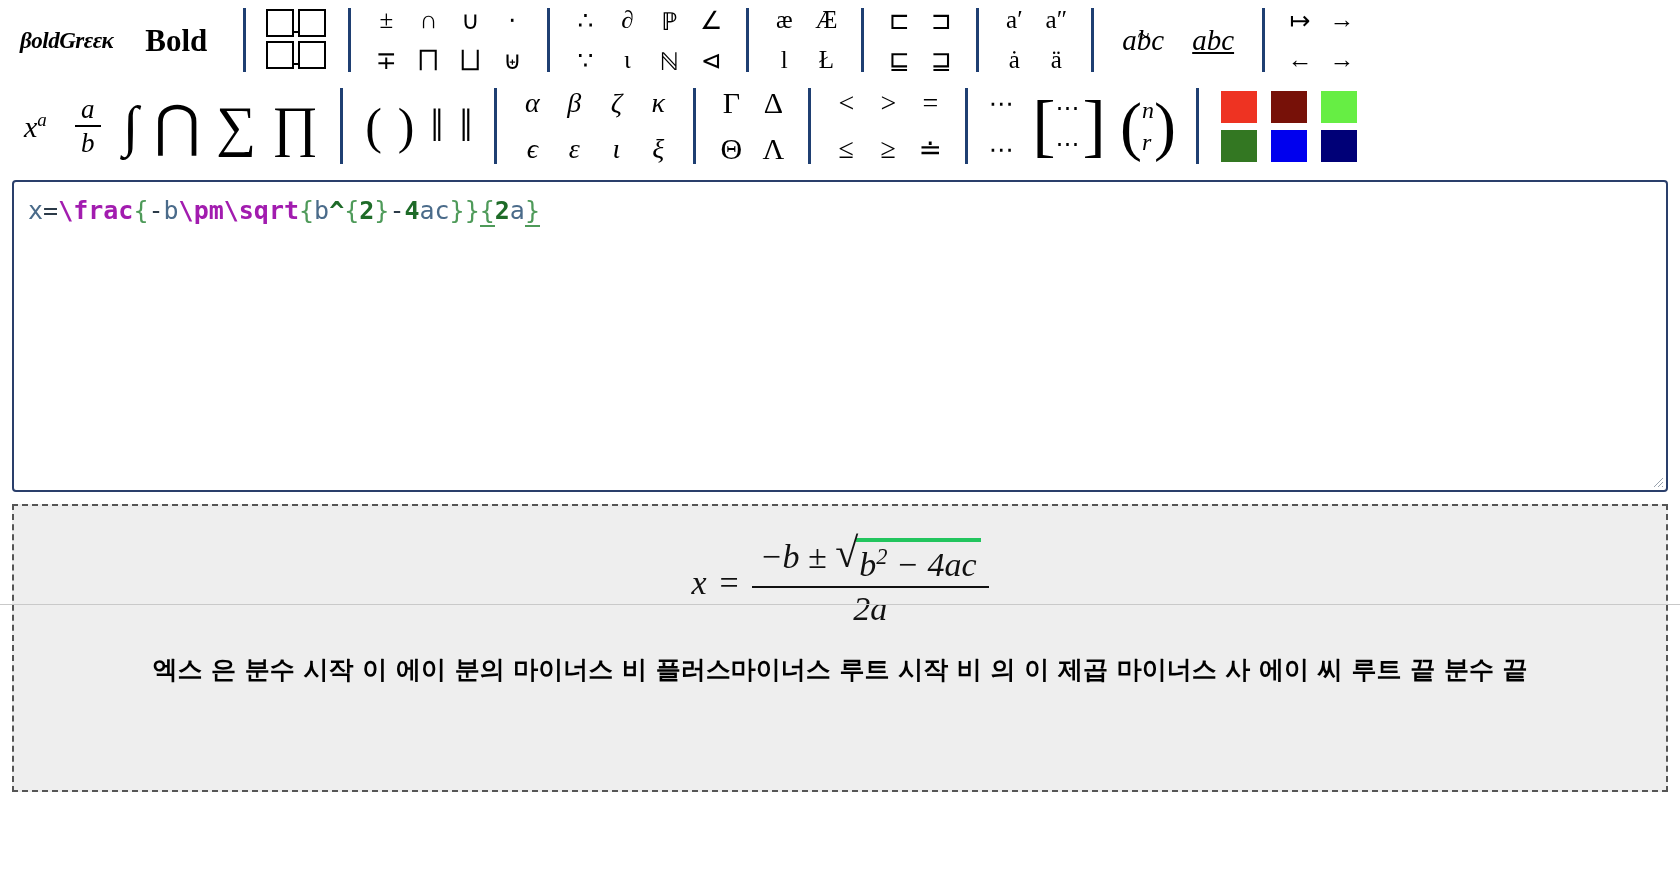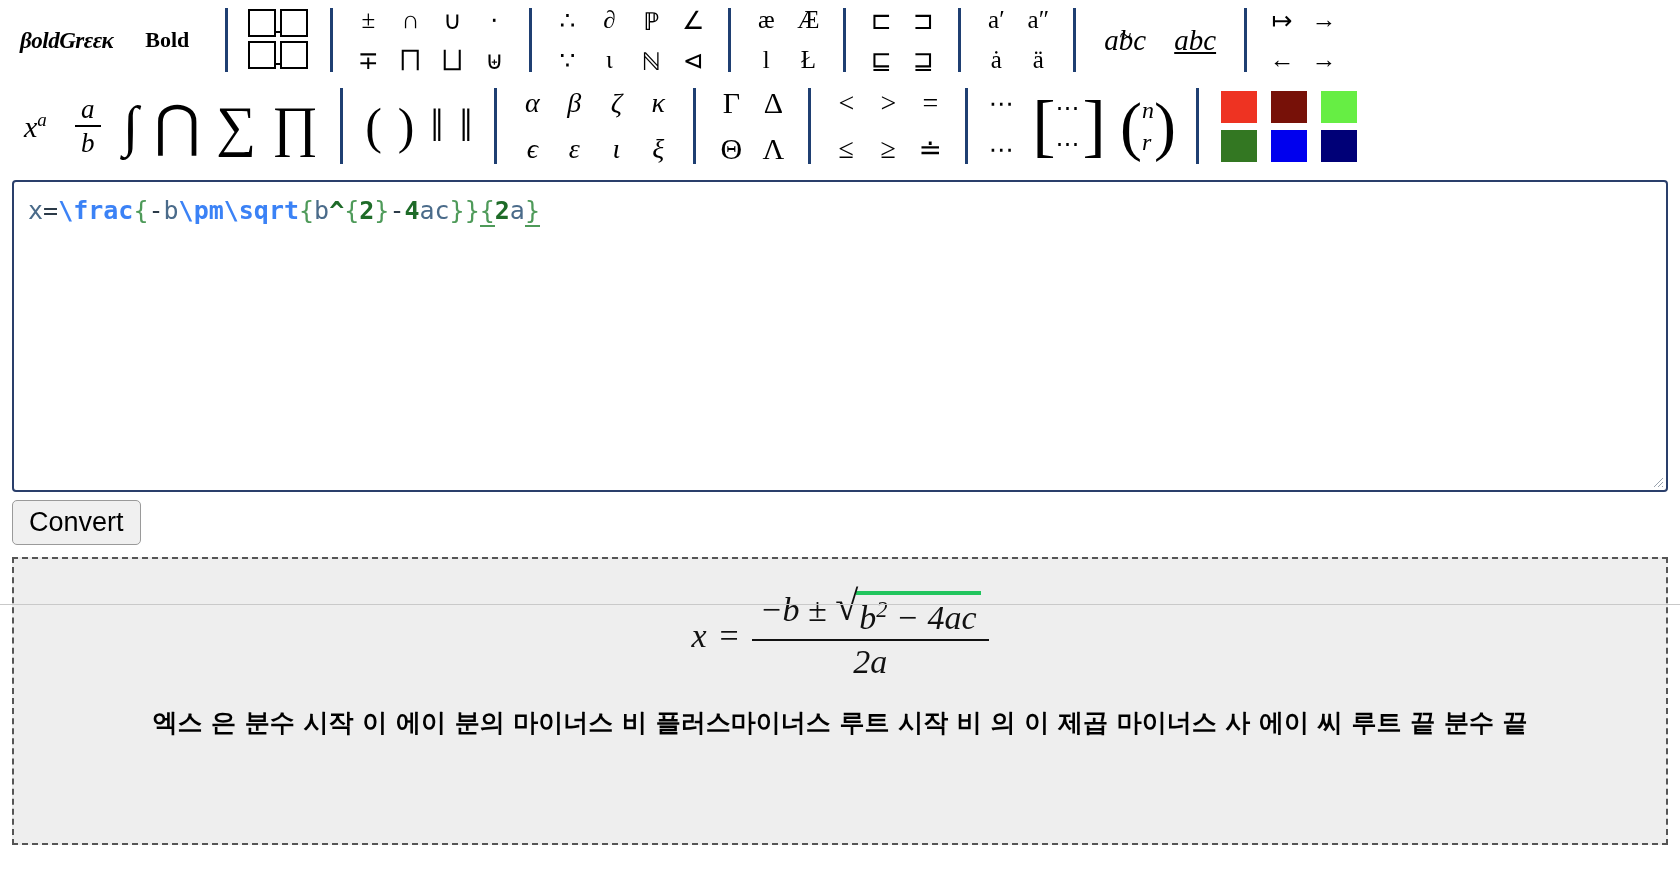--- a/index.html
+++ b/index.html
@@ -63,21 +63,21 @@
     font-family: "Liberation Serif", serif;
     font-style: italic;
     font-weight: bold;
     font-size: 23px;
     padding: 0 10px;
     letter-spacing: -0.5px;
   }
   #bold-btn {
     font-family: "Liberation Serif", serif;
     font-weight: bold;
-    font-size: 22px;
+    font-size: 31px;
     padding: 0 22px;
   }
 
   .matrix-btn {
     display: grid;
     grid-template-columns: 30px 30px;
     grid-template-rows: 30px 30px;
     gap: 2px;
     padding: 0 6px;
     cursor: pointer;
@@ -142,21 +142,21 @@
   }
   .editor-text {
     font-family: "DejaVu Sans Mono", monospace;
     font-size: 25px;
     padding: 12px 14px;
     white-space: pre;
     line-height: 1.35;
   }
   .tok-var   { color: #4a6b8a; }
   .tok-op    { color: #2b3a48; }
-  .tok-cmd   { color: #3b82f6; font-weight: bold; }
+  .tok-cmd   { color: #a21caf; font-weight: bold; }
   .tok-brace { color: #4e9a59; }
   .tok-brace-match { color: #4e9a59; border-bottom: 2px solid #4e9a59; }
   .tok-num   { color: #1e6b28; font-weight: bold; }
   .tok-caret { color: #1e6b28; font-weight: bold; }
   .resize-grip {
     position: absolute; right: 2px; bottom: 2px;
     width: 16px; height: 16px; cursor: nwse-resize;
   }
 
   
@@ -408,23 +408,20 @@
     <div class="editor-text" id="editor-text"><span class="tok-var">x</span><span class="tok-op">=</span><span class="tok-cmd">\frac</span><span class="tok-brace">{</span><span class="tok-op">-</span><span class="tok-var">b</span><span class="tok-cmd">\pm</span><span class="tok-cmd">\sqrt</span><span class="tok-brace">{</span><span class="tok-var">b</span><span class="tok-caret">^</span><span class="tok-brace">{</span><span class="tok-num">2</span><span class="tok-brace">}</span><span class="tok-op">-</span><span class="tok-num">4</span><span class="tok-var">ac</span><span class="tok-brace">}</span><span class="tok-brace">}</span><span class="tok-brace-match">{</span><span class="tok-num">2</span><span class="tok-var">a</span><span class="tok-brace-match">}</span></div>
     <div class="resize-grip">
       <svg width="16" height="16" viewBox="0 0 16 16" aria-hidden="true">
         <line x1="15" y1="6" x2="6" y2="15" stroke="#9aa3ae" stroke-width="1"></line>
         <line x1="15" y1="10" x2="10" y2="15" stroke="#9aa3ae" stroke-width="1"></line>
         <line x1="15" y1="14" x2="14" y2="15" stroke="#9aa3ae" stroke-width="1"></line>
       </svg>
     </div>
   </div>
 
-  <div class="convert-row">
-    <button class="convert-btn">Convert</button>
-  </div>
 
   <div class="output-box">
 
     <div class="math-render">
       <span>x</span>
       <span class="eq">=</span>
       <span class="mfrac">
         <span class="num">
           <span>−b ±</span>
           <span class="msqrt">

